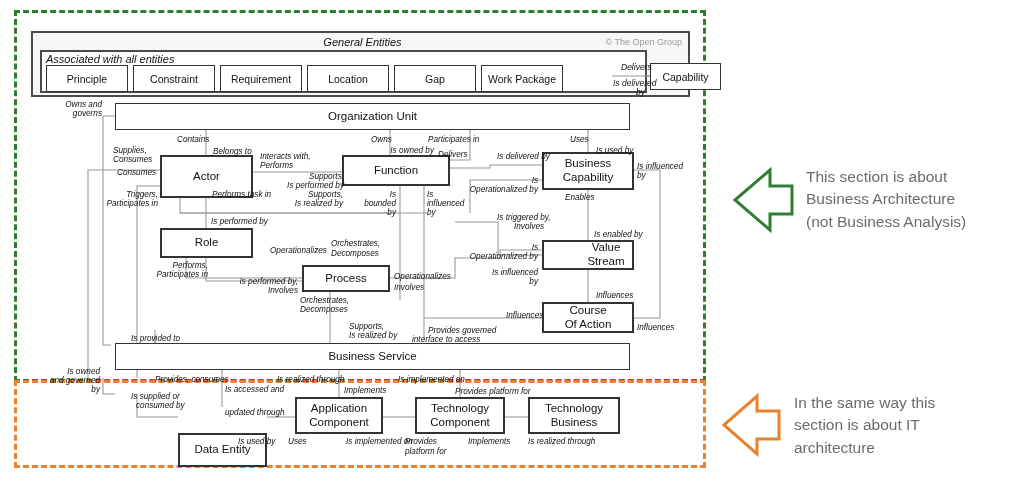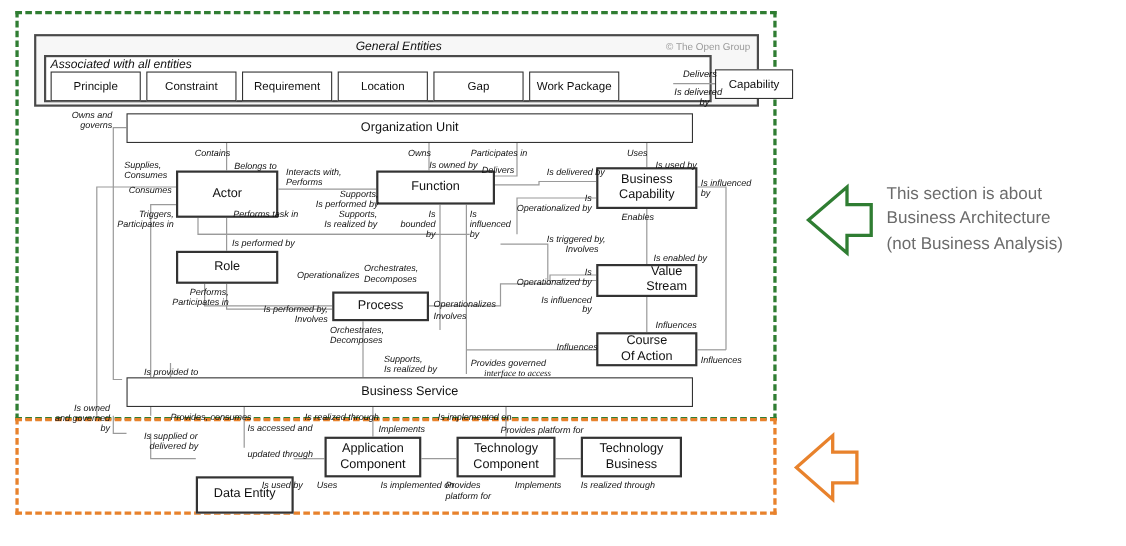--- a/index.html
+++ b/index.html
@@ -277,32 +277,32 @@
   <div class="rl" style="left:300px;top:296px;">Orchestrates,</div>
   <div class="rl" style="left:300px;top:305px;">Decomposes</div>
   <div class="rl" style="left:596px;top:291px;">Influences</div>
   <div class="rl" style="left:506px;top:311px;">Influences</div>
   <div class="rl" style="left:637px;top:323px;">Influences</div>
 
   <div class="rl" style="left:131px;top:334px;">Is provided to</div>
   <div class="rl" style="left:349px;top:322px;">Supports,</div>
   <div class="rl" style="left:349px;top:331px;">Is realized by</div>
   <div class="rl" style="left:428px;top:326px;">Provides governed</div>
-  <div class="rl" style="left:440px;top:335px;font-family:Liberation Serif, serif;">interface to access</div>
+  <div class="rl" style="left:412px;top:335px;">interface to access</div>
 
   <div class="rl r" style="left:52px;top:367px;width:48px;">Is owned</div>
   <div class="rl r" style="left:44px;top:376px;width:56px;">and governed</div>
   <div class="rl r" style="left:52px;top:385px;width:48px;">by</div>
 
   <div class="rl" style="left:155px;top:375px;">Provides, consumes</div>
   <div class="rl" style="left:277px;top:375px;">Is realized through</div>
   <div class="rl" style="left:398px;top:375px;">Is implemented on</div>
 
   <div class="rl" style="left:131px;top:392px;">Is supplied or</div>
-  <div class="rl" style="left:136px;top:401px;">delivered by</div>
+  <div class="rl" style="left:136px;top:401px;">consumed by</div>
   <div class="rl" style="left:225px;top:385px;">Is accessed and</div>
   <div class="rl" style="left:225px;top:408px;">updated through</div>
   <div class="rl" style="left:344px;top:386px;">Implements</div>
   <div class="rl" style="left:455px;top:387px;">Provides platform for</div>
 
   <div class="rl" style="left:238px;top:437px;">Is used by</div>
   <div class="rl" style="left:288px;top:437px;">Uses</div>
   <div class="rl" style="left:346px;top:437px;">Is implemented on</div>
   <div class="rl" style="left:405px;top:437px;">Provides</div>
   <div class="rl" style="left:405px;top:447px;">platform for</div>
@@ -313,14 +313,19 @@
     <polygon points="735,200 770,170 770,186 792,186 792,214 770,214 770,230" fill="none" stroke="#2f7d32" stroke-width="3" stroke-linejoin="miter"></polygon>
     <polygon points="724,425 757,396 757,411 779,411 779,439 757,439 757,454" fill="none" stroke="#e8822c" stroke-width="3" stroke-linejoin="miter"></polygon>
   </svg>
 
   <div class="note" style="left:806px;top:166px;">
     <div>This section is about</div>
     <div>Business Architecture</div>
     <div>(not Business Analysis)</div>
   </div>
 
+  <div class="note" style="left:794px;top:392px;">
+    <div>In the same way this</div>
+    <div>section is about IT</div>
+    <div>architecture</div>
+  </div>
 
 </div>
 
 </body></html>

